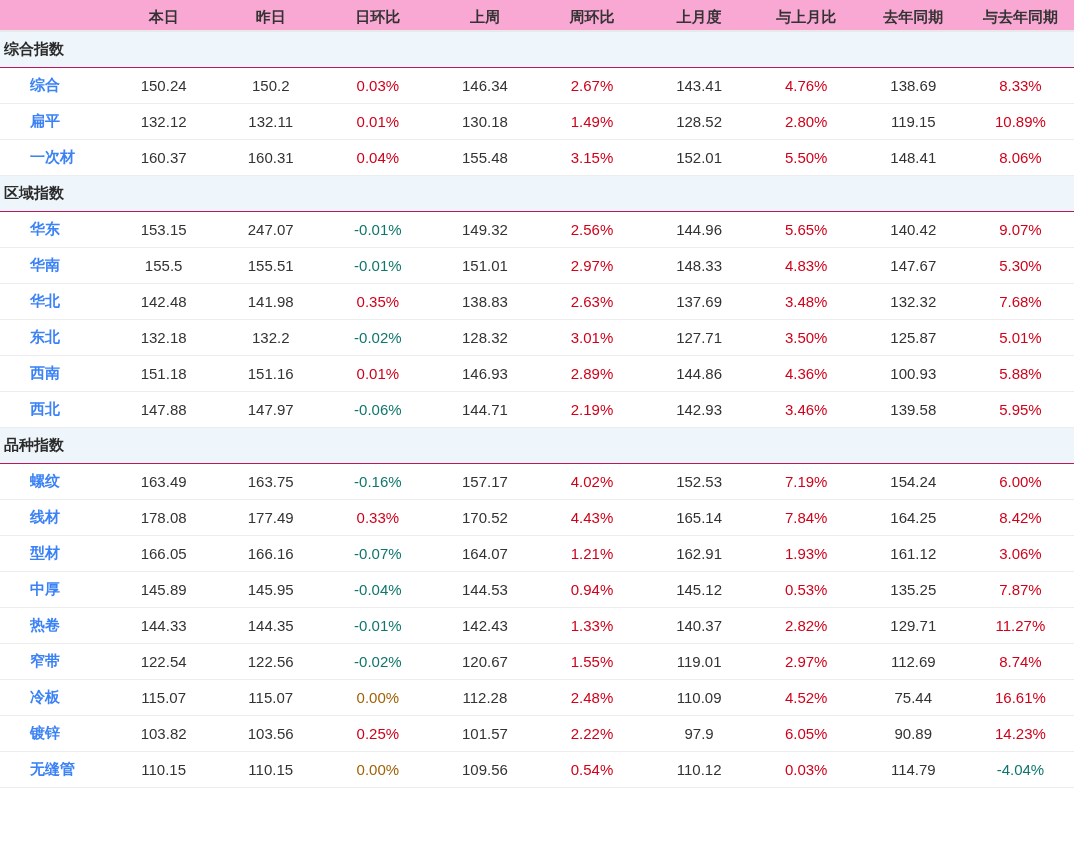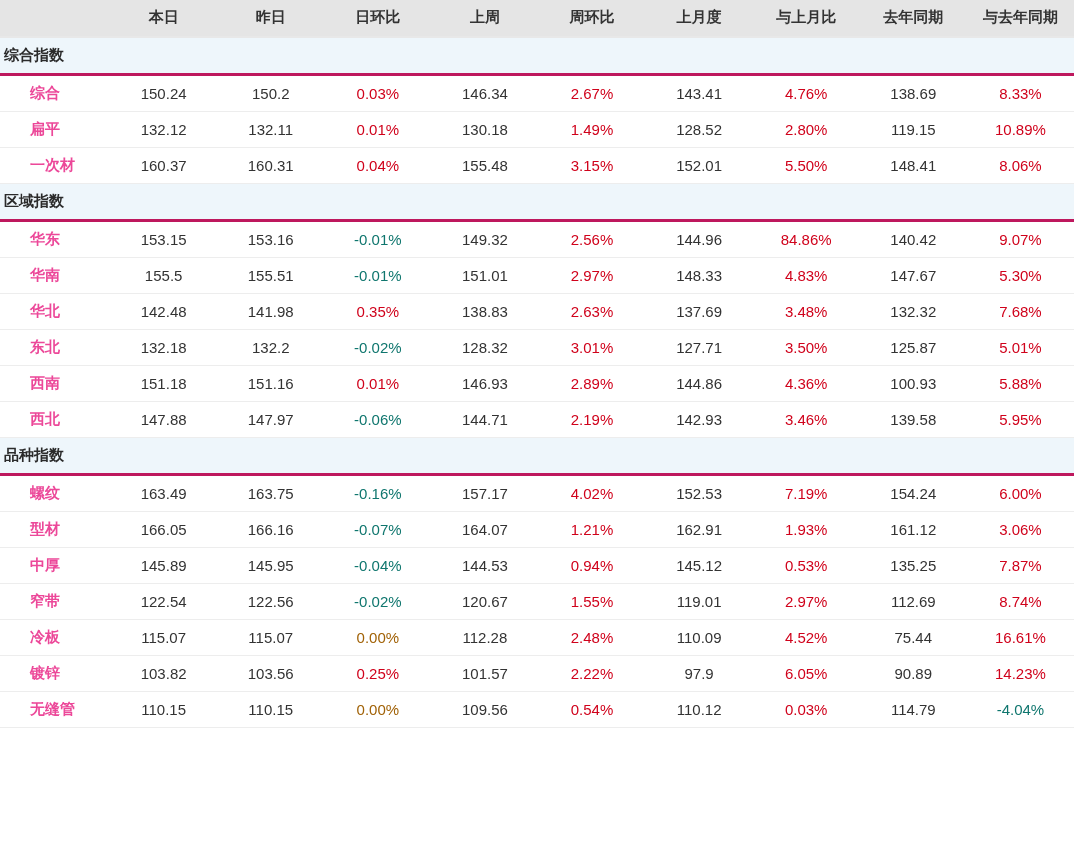--- a/index.html
+++ b/index.html
@@ -18,46 +18,46 @@
     table-layout: fixed;
     font-size: 15px;
   }
   table.index-table col.c-name  { width: 110px; }
   table.index-table col.c-val   { width: 107px; }
   thead th {
     font-weight: bold;
     font-size: 15px;
     color: #333333;
     text-align: center;
-    padding: 8px 10px 9px 10px;
-    background: #e5e5e5;
+    padding: 8px 10px 3px 10px;
+    background: #f9a8d4;
     border-bottom: 2px solid #e8e8e8;
     white-space: nowrap;
   }
   thead th.th-name { text-align: left; }
   tbody td {
     padding: 8px 10px;
     border-bottom: 1px solid #ededed;
     text-align: center;
     white-space: nowrap;
     height: 22px;
     box-sizing: border-box;
   }
   tbody tr.group-row td {
     background: #eef6fb;
     text-align: left;
     font-weight: bold;
     color: #2b2b2b;
     padding-left: 4px;
-    border-bottom: 3px solid #be185d;
+    border-bottom: 1px solid #be185d;
   }
   tbody td.name-cell {
     text-align: left;
     font-weight: bold;
-    color: #ec4899;
+    color: #3b82f6;
     padding-left: 30px;
   }
   .up    { color: #d0021b; }
   .down  { color: #0f766e; }
   .flat  { color: #a16207; }
   .num   { color: #333333; }
 </style>
 </head>
 <body>
 
@@ -127,26 +127,26 @@
         <td class="up">5.50%</td>
         <td class="num">148.41</td>
         <td class="up">8.06%</td>
       </tr>
       <tr class="group-row">
         <td colspan="10">区域指数</td>
       </tr>
       <tr>
         <td class="name-cell">华东</td>
         <td class="num">153.15</td>
-        <td class="num">153.16</td>
+        <td class="num">247.07</td>
         <td class="down">-0.01%</td>
         <td class="num">149.32</td>
         <td class="up">2.56%</td>
         <td class="num">144.96</td>
-        <td class="up">84.86%</td>
+        <td class="up">5.65%</td>
         <td class="num">140.42</td>
         <td class="up">9.07%</td>
       </tr>
       <tr>
         <td class="name-cell">华南</td>
         <td class="num">155.5</td>
         <td class="num">155.51</td>
         <td class="down">-0.01%</td>
         <td class="num">151.01</td>
         <td class="up">2.97%</td>
@@ -212,20 +212,32 @@
         <td class="num">163.75</td>
         <td class="down">-0.16%</td>
         <td class="num">157.17</td>
         <td class="up">4.02%</td>
         <td class="num">152.53</td>
         <td class="up">7.19%</td>
         <td class="num">154.24</td>
         <td class="up">6.00%</td>
       </tr>
       <tr>
+        <td class="name-cell">线材</td>
+        <td class="num">178.08</td>
+        <td class="num">177.49</td>
+        <td class="up">0.33%</td>
+        <td class="num">170.52</td>
+        <td class="up">4.43%</td>
+        <td class="num">165.14</td>
+        <td class="up">7.84%</td>
+        <td class="num">164.25</td>
+        <td class="up">8.42%</td>
+      </tr>
+      <tr>
         <td class="name-cell">型材</td>
         <td class="num">166.05</td>
         <td class="num">166.16</td>
         <td class="down">-0.07%</td>
         <td class="num">164.07</td>
         <td class="up">1.21%</td>
         <td class="num">162.91</td>
         <td class="up">1.93%</td>
         <td class="num">161.12</td>
         <td class="up">3.06%</td>
@@ -236,20 +248,32 @@
         <td class="num">145.95</td>
         <td class="down">-0.04%</td>
         <td class="num">144.53</td>
         <td class="up">0.94%</td>
         <td class="num">145.12</td>
         <td class="up">0.53%</td>
         <td class="num">135.25</td>
         <td class="up">7.87%</td>
       </tr>
       <tr>
+        <td class="name-cell">热卷</td>
+        <td class="num">144.33</td>
+        <td class="num">144.35</td>
+        <td class="down">-0.01%</td>
+        <td class="num">142.43</td>
+        <td class="up">1.33%</td>
+        <td class="num">140.37</td>
+        <td class="up">2.82%</td>
+        <td class="num">129.71</td>
+        <td class="up">11.27%</td>
+      </tr>
+      <tr>
         <td class="name-cell">窄带</td>
         <td class="num">122.54</td>
         <td class="num">122.56</td>
         <td class="down">-0.02%</td>
         <td class="num">120.67</td>
         <td class="up">1.55%</td>
         <td class="num">119.01</td>
         <td class="up">2.97%</td>
         <td class="num">112.69</td>
         <td class="up">8.74%</td>

